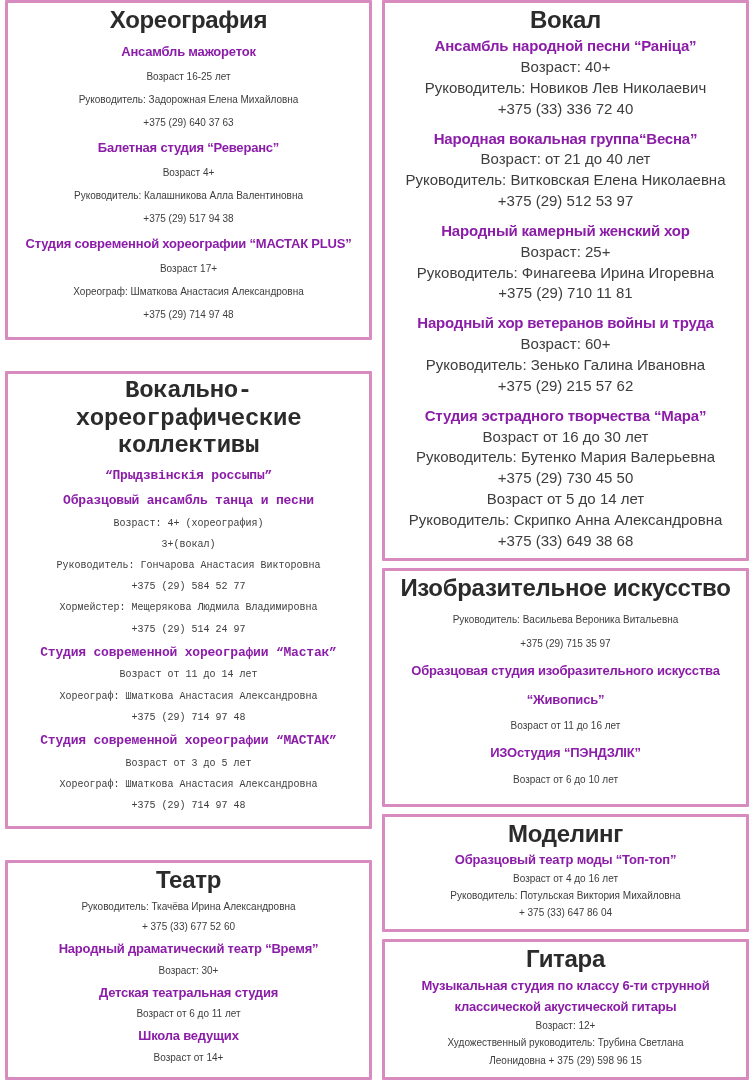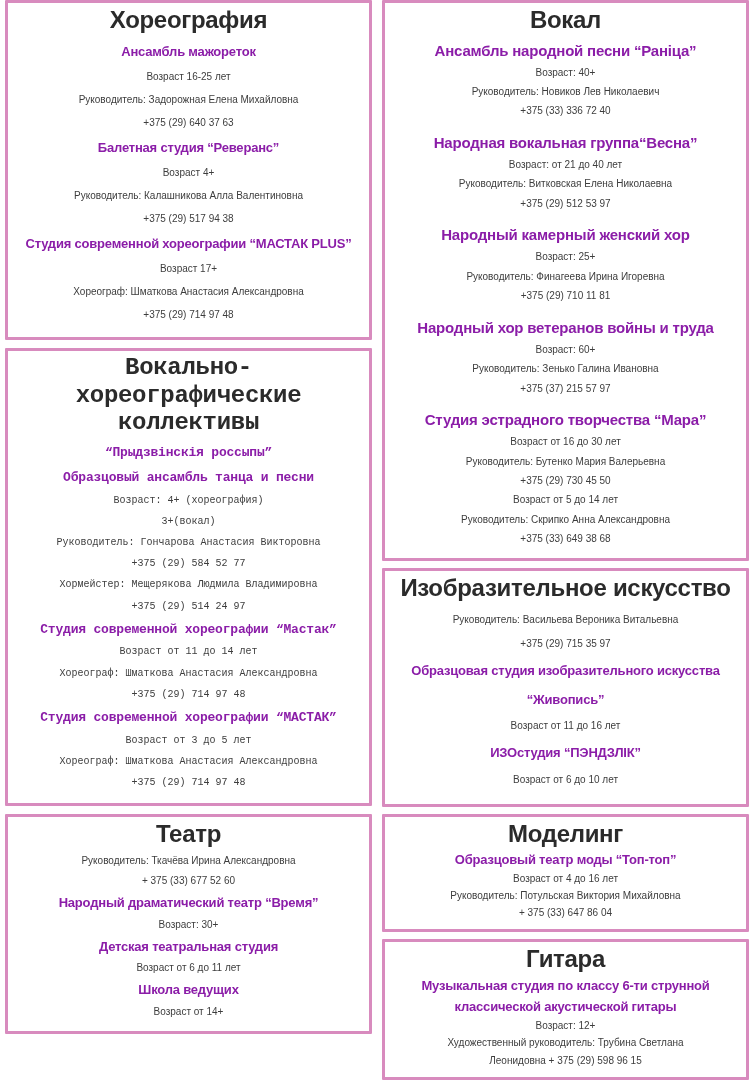--- a/index.html
+++ b/index.html
@@ -21,21 +21,21 @@
     padding: 0 6px 0 5px;
     box-sizing: border-box;
     gap: 10px;
   }
   .column {
     display: flex;
     flex-direction: column;
     width: 367px;
     flex: 0 0 367px;
   }
-  .column[data-name="column-left"]  { gap: 8px; }
+  .column[data-name="column-left"]  { gap: 8px; justify-content: space-between; }
   .column[data-name="column-right"] { gap: 7px; }
   .box {
     border: 3px solid var(--pink, #D88BBE);
     background: #ffffff;
     box-sizing: border-box;
     display: flex;
     flex-direction: column;
     padding: 3px 8px 5px 8px;
     border-radius: 1px;
     overflow: hidden;
@@ -68,21 +68,21 @@
     font-size: 10px;
     line-height: 1.25;
   }
   .line-accent {
     color: var(--accent, #8B1DA8);
     font-weight: bold;
     font-size: 13px;
     letter-spacing: -0.2px;
     line-height: 1.25;
   }
-  .box.dense .line-body   { font-size: 10px; line-height: 1.15; }
+  .box.dense .line-body   { font-size: 15px; line-height: 1.15; }
   .box.dense .line-accent { font-size: 15px;   line-height: 1.15; }
   .line.gap { margin-top: 9px; }
 </style>
 </head>
 <body>
 
 <div id="poster" data-name="poster-page">
     <div class="column" data-name="column-left">
       <section class="box" data-name="box-choreography" style="height: 340px;">
         <h2 class="box-title" data-name="box-title-choreography">Хореография</h2>
@@ -148,21 +148,21 @@
           <p class="line line-body" data-name="detail-line">Возраст: от 21 до 40 лет</p>
           <p class="line line-body" data-name="detail-line">Руководитель: Витковская Елена Николаевна</p>
           <p class="line line-body" data-name="detail-line">+375 (29) 512 53 97</p>
           <p class="line line-accent gap" data-name="group-name">Народный камерный женский хор</p>
           <p class="line line-body" data-name="detail-line">Возраст: 25+</p>
           <p class="line line-body" data-name="detail-line">Руководитель: Финагеева Ирина Игоревна</p>
           <p class="line line-body" data-name="detail-line">+375 (29) 710 11 81</p>
           <p class="line line-accent gap" data-name="group-name">Народный хор ветеранов войны и труда</p>
           <p class="line line-body" data-name="detail-line">Возраст: 60+</p>
           <p class="line line-body" data-name="detail-line">Руководитель: Зенько Галина Ивановна</p>
-          <p class="line line-body" data-name="detail-line">+375 (37) 215 57 97</p>
+          <p class="line line-body" data-name="detail-line">+375 (29) 215 57 62</p>
           <p class="line line-accent gap" data-name="group-name">Студия эстрадного творчества “Мара”</p>
           <p class="line line-body" data-name="detail-line">Возраст от 16 до 30 лет</p>
           <p class="line line-body" data-name="detail-line">Руководитель: Бутенко Мария Валерьевна</p>
           <p class="line line-body" data-name="detail-line">+375 (29) 730 45 50</p>
           <p class="line line-body" data-name="detail-line">Возраст от 5 до 14 лет</p>
           <p class="line line-body" data-name="detail-line">Руководитель: Скрипко Анна Александровна</p>
           <p class="line line-body" data-name="detail-line">+375 (33) 649 38 68</p>
         </div>
       </section>
       <section class="box" data-name="box-fine-art" style="height: 266px;">

